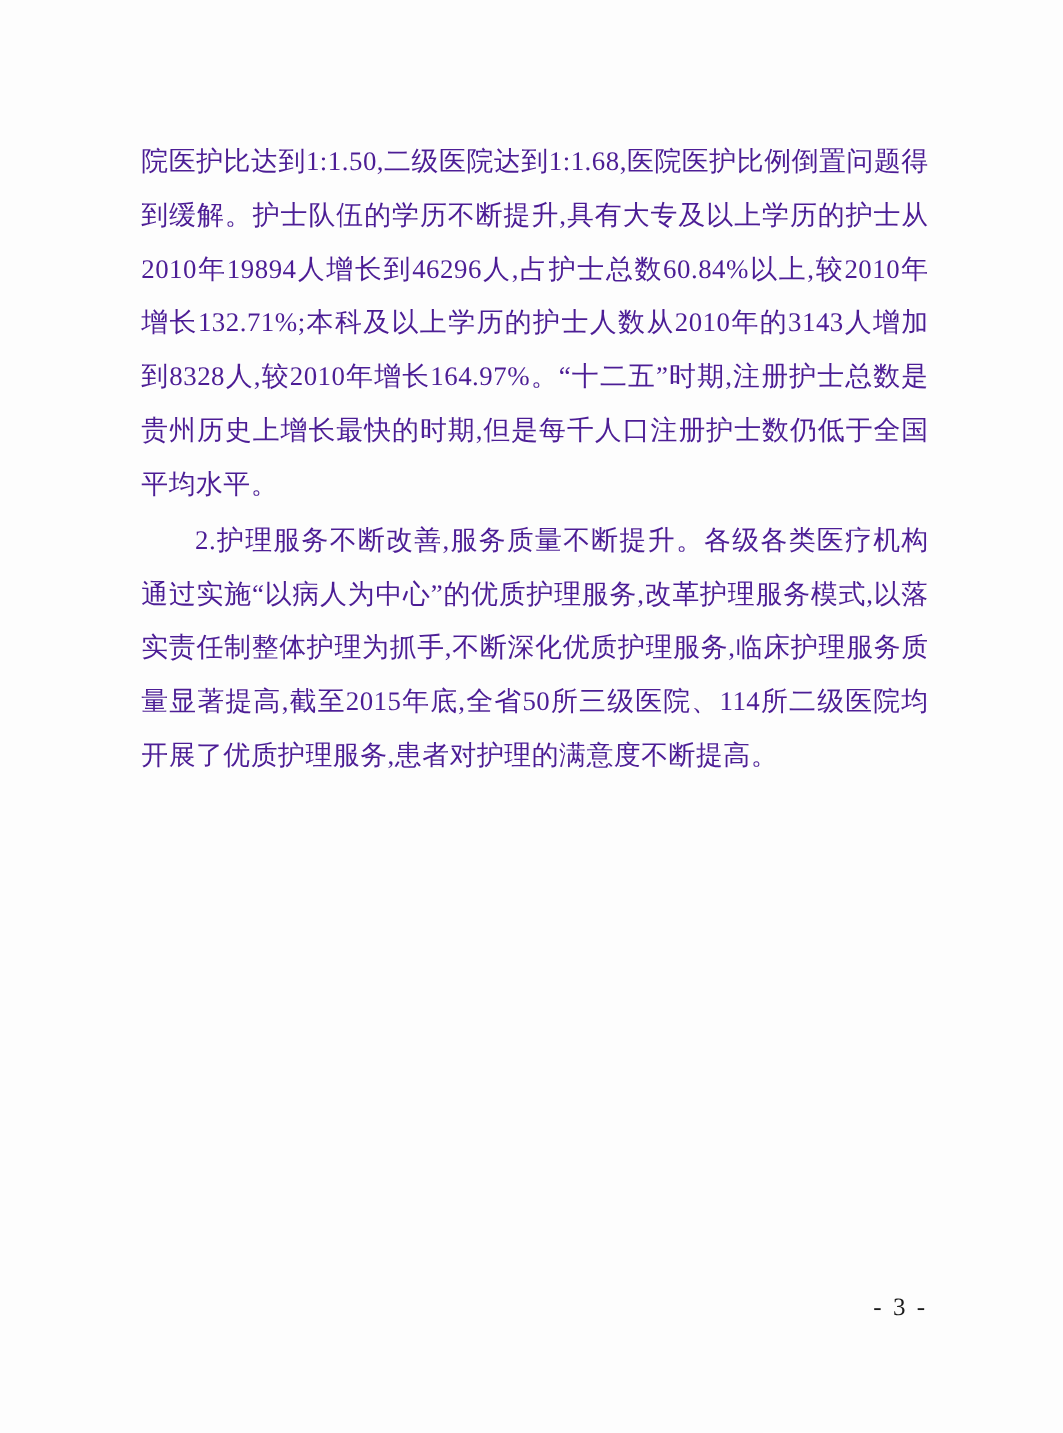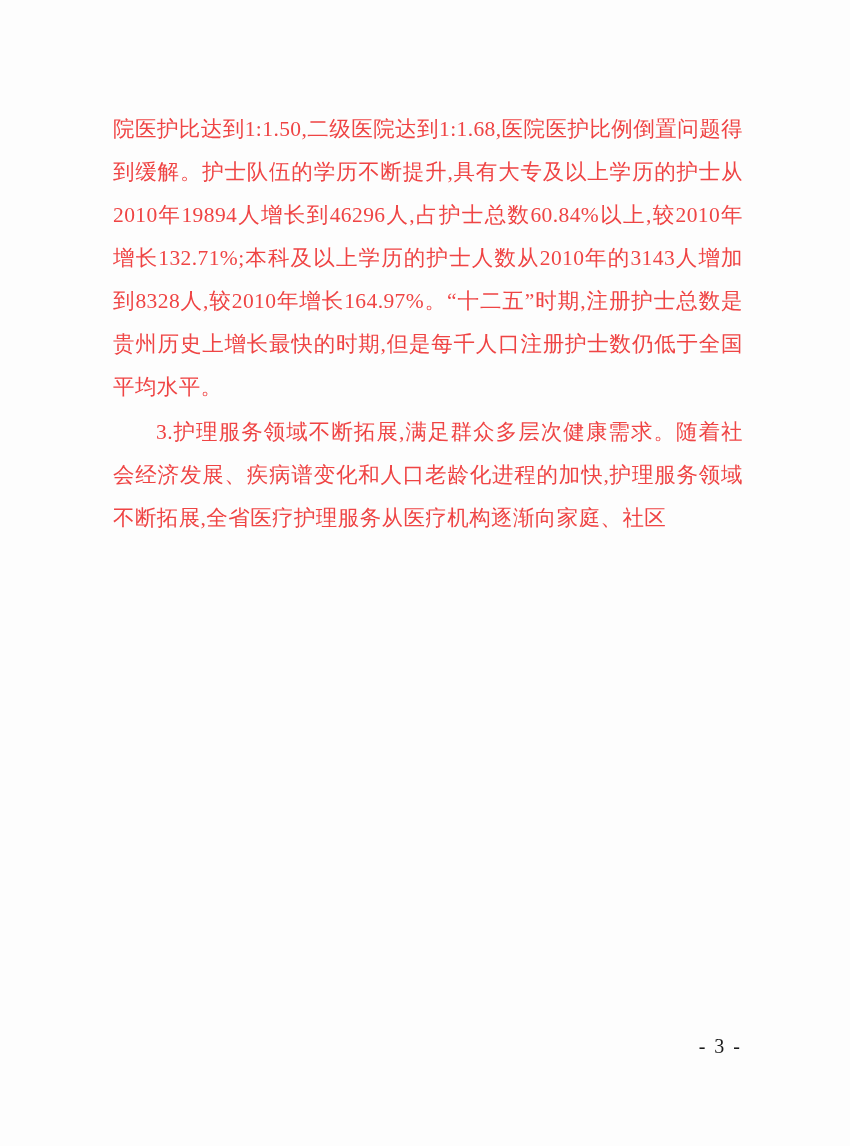--- a/index.html
+++ b/index.html
@@ -29,21 +29,21 @@
     top: 108px;
     width: 630px;
   }
   p.para {
     margin: 0 0 2px 0;
     font-size: 21.5px;
     line-height: 43px;
     text-align: justify;
     text-justify: inter-ideograph;
     letter-spacing: 0.4px;
-    color: #ef4444;
+    color: #4c1d95;
   }
   p.indent {
     text-indent: 43px;
   }
   .footer {
     position: absolute;
     left: 0;
     top: 1035px;
     width: 850px;
     text-align: right;
@@ -53,16 +53,16 @@
     color: #1b1b1b;
     letter-spacing: 2px;
   }
 </style>
 </head>
 <body>
 
 <div class="page">
   <div class="content">
     <p class="para">院医护比达到1:1.50,二级医院达到1:1.68,医院医护比例倒置问题得到缓解。护士队伍的学历不断提升,具有大专及以上学历的护士从2010年19894人增长到46296人,占护士总数60.84%以上,较2010年增长132.71%;本科及以上学历的护士人数从2010年的3143人增加到8328人,较2010年增长164.97%。“十二五”时期,注册护士总数是贵州历史上增长最快的时期,但是每千人口注册护士数仍低于全国平均水平。</p>
-    <p class="para indent">3.护理服务领域不断拓展,满足群众多层次健康需求。随着社会经济发展、疾病谱变化和人口老龄化进程的加快,护理服务领域不断拓展,全省医疗护理服务从医疗机构逐渐向家庭、社区</p>
+    <p class="para indent">2.护理服务不断改善,服务质量不断提升。各级各类医疗机构通过实施“以病人为中心”的优质护理服务,改革护理服务模式,以落实责任制整体护理为抓手,不断深化优质护理服务,临床护理服务质量显著提高,截至2015年底,全省50所三级医院、114所二级医院均开展了优质护理服务,患者对护理的满意度不断提高。</p>
   </div>
   <div class="footer">- 3 -</div>
 </div>
 
 </body></html>

